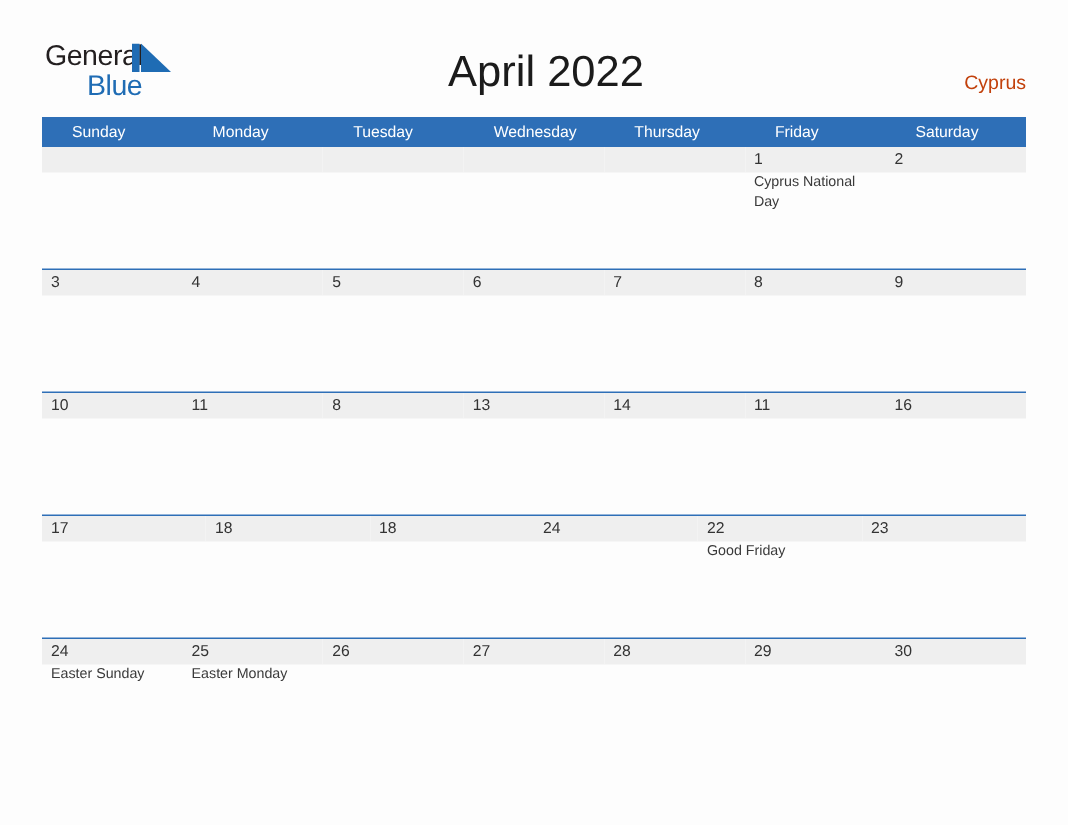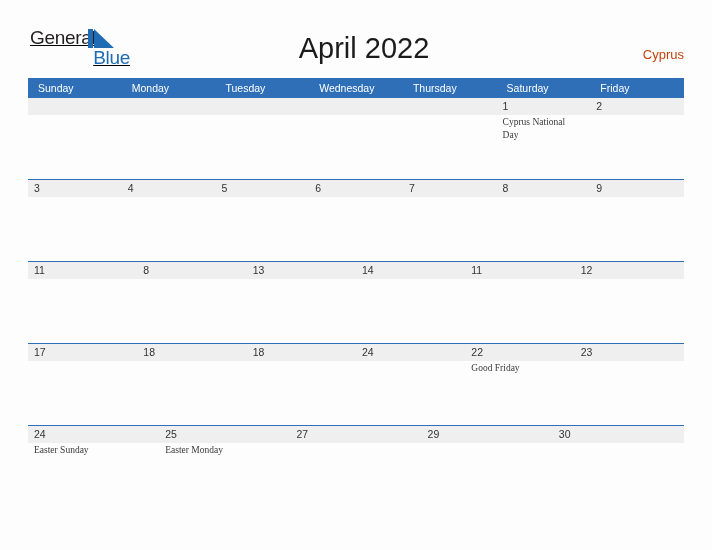--- a/index.html
+++ b/index.html
@@ -21,21 +21,20 @@
     height: 50px;
     margin: 0;
   }
   .logo {
     position: absolute;
     left: 30px;
     top: 28px;
     width: 100px;
     height: 42px;
     line-height: 1;
-    text-decoration: underline;
   }
   .logo-row1 {
     position: relative;
     height: 21px;
     white-space: nowrap;
   }
   .logo-general {
     font-size: 19px;
     letter-spacing: -0.3px;
     color: #231f20;
@@ -46,21 +45,20 @@
     left: 58px;
     top: 1px;
     width: 26px;
     height: 19px;
   }
   .logo-row2 {
     position: relative;
     height: 21px;
     padding-left: 28px;
     margin-top: -1px;
-    text-align: right;
   }
   .logo-blue {
     font-size: 19px;
     letter-spacing: -0.3px;
     color: #1f6cb4;
     font-family: "Liberation Sans", sans-serif;
   }
   .cal-title {
     position: absolute;
     left: 16px;
@@ -90,21 +88,21 @@
   .week-head {
     display: flex;
     background: #2e6fb7;
     height: 20px;
   }
   .week-head .dow {
     flex: 1 1 0;
     color: #ffffff;
     font-size: 10.5px;
     line-height: 20px;
-    padding-left: 10px;
+    padding-left: 20px;
     box-sizing: border-box;
     white-space: nowrap;
   }
   .week {
     position: relative;
     border-top: 1.5px solid #2e6fb7;
   }
   .week:first-of-type {
     border-top: none;
   }
@@ -137,21 +135,20 @@
   .events {
     position: relative;
     z-index: 2;
     margin-top: 1px;
     padding-right: 8px;
   }
   .event {
     font-size: 9.5px;
     color: #3a3a3a;
     line-height: 12.5px;
-    font-family: Liberation Serif, serif;
   }
 </style>
 </head>
 <body>
 
 <div class="top-bar">
 
   <div class="logo">
     <div class="logo-row1">
       <span class="logo-general">General</span>
@@ -171,22 +168,22 @@
   <div class="country">Cyprus</div>
 </div>
 
 <div class="calendar">
   <div class="week-head" id="dow-row">
       <div class="dow">Sunday</div>
       <div class="dow">Monday</div>
       <div class="dow">Tuesday</div>
       <div class="dow">Wednesday</div>
       <div class="dow">Thursday</div>
+      <div class="dow">Friday</div>
       <div class="dow">Saturday</div>
-      <div class="dow">Friday</div>
     </div>
   <div id="weeks-container">
       <div class="week">
         <div class="week-row">
           <div class="day-cell">
             <div class="date-band"></div>
             <span class="date-num"></span>
           </div>
           <div class="day-cell">
             <div class="date-band"></div>
@@ -246,41 +243,45 @@
           <div class="day-cell">
             <div class="date-band"></div>
             <span class="date-num">9</span>
           </div>
         </div>
       </div>
       <div class="week">
         <div class="week-row">
           <div class="day-cell">
             <div class="date-band"></div>
+            <span class="date-num">10</span>
+          </div>
+          <div class="day-cell">
+            <div class="date-band"></div>
             <span class="date-num">11</span>
           </div>
           <div class="day-cell">
             <div class="date-band"></div>
             <span class="date-num">8</span>
           </div>
           <div class="day-cell">
             <div class="date-band"></div>
             <span class="date-num">13</span>
           </div>
           <div class="day-cell">
             <div class="date-band"></div>
             <span class="date-num">14</span>
           </div>
           <div class="day-cell">
             <div class="date-band"></div>
             <span class="date-num">11</span>
           </div>
           <div class="day-cell">
             <div class="date-band"></div>
-            <span class="date-num">12</span>
+            <span class="date-num">16</span>
           </div>
         </div>
       </div>
       <div class="week">
         <div class="week-row">
           <div class="day-cell">
             <div class="date-band"></div>
             <span class="date-num">17</span>
           </div>
           <div class="day-cell">
@@ -319,21 +320,29 @@
           </div>
           <div class="day-cell">
             <div class="date-band"></div>
             <span class="date-num">25</span>
             <div class="events">
               <div class="event">Easter Monday</div>
             </div>
           </div>
           <div class="day-cell">
             <div class="date-band"></div>
+            <span class="date-num">26</span>
+          </div>
+          <div class="day-cell">
+            <div class="date-band"></div>
             <span class="date-num">27</span>
+          </div>
+          <div class="day-cell">
+            <div class="date-band"></div>
+            <span class="date-num">28</span>
           </div>
           <div class="day-cell">
             <div class="date-band"></div>
             <span class="date-num">29</span>
           </div>
           <div class="day-cell">
             <div class="date-band"></div>
             <span class="date-num">30</span>
           </div>
         </div>

